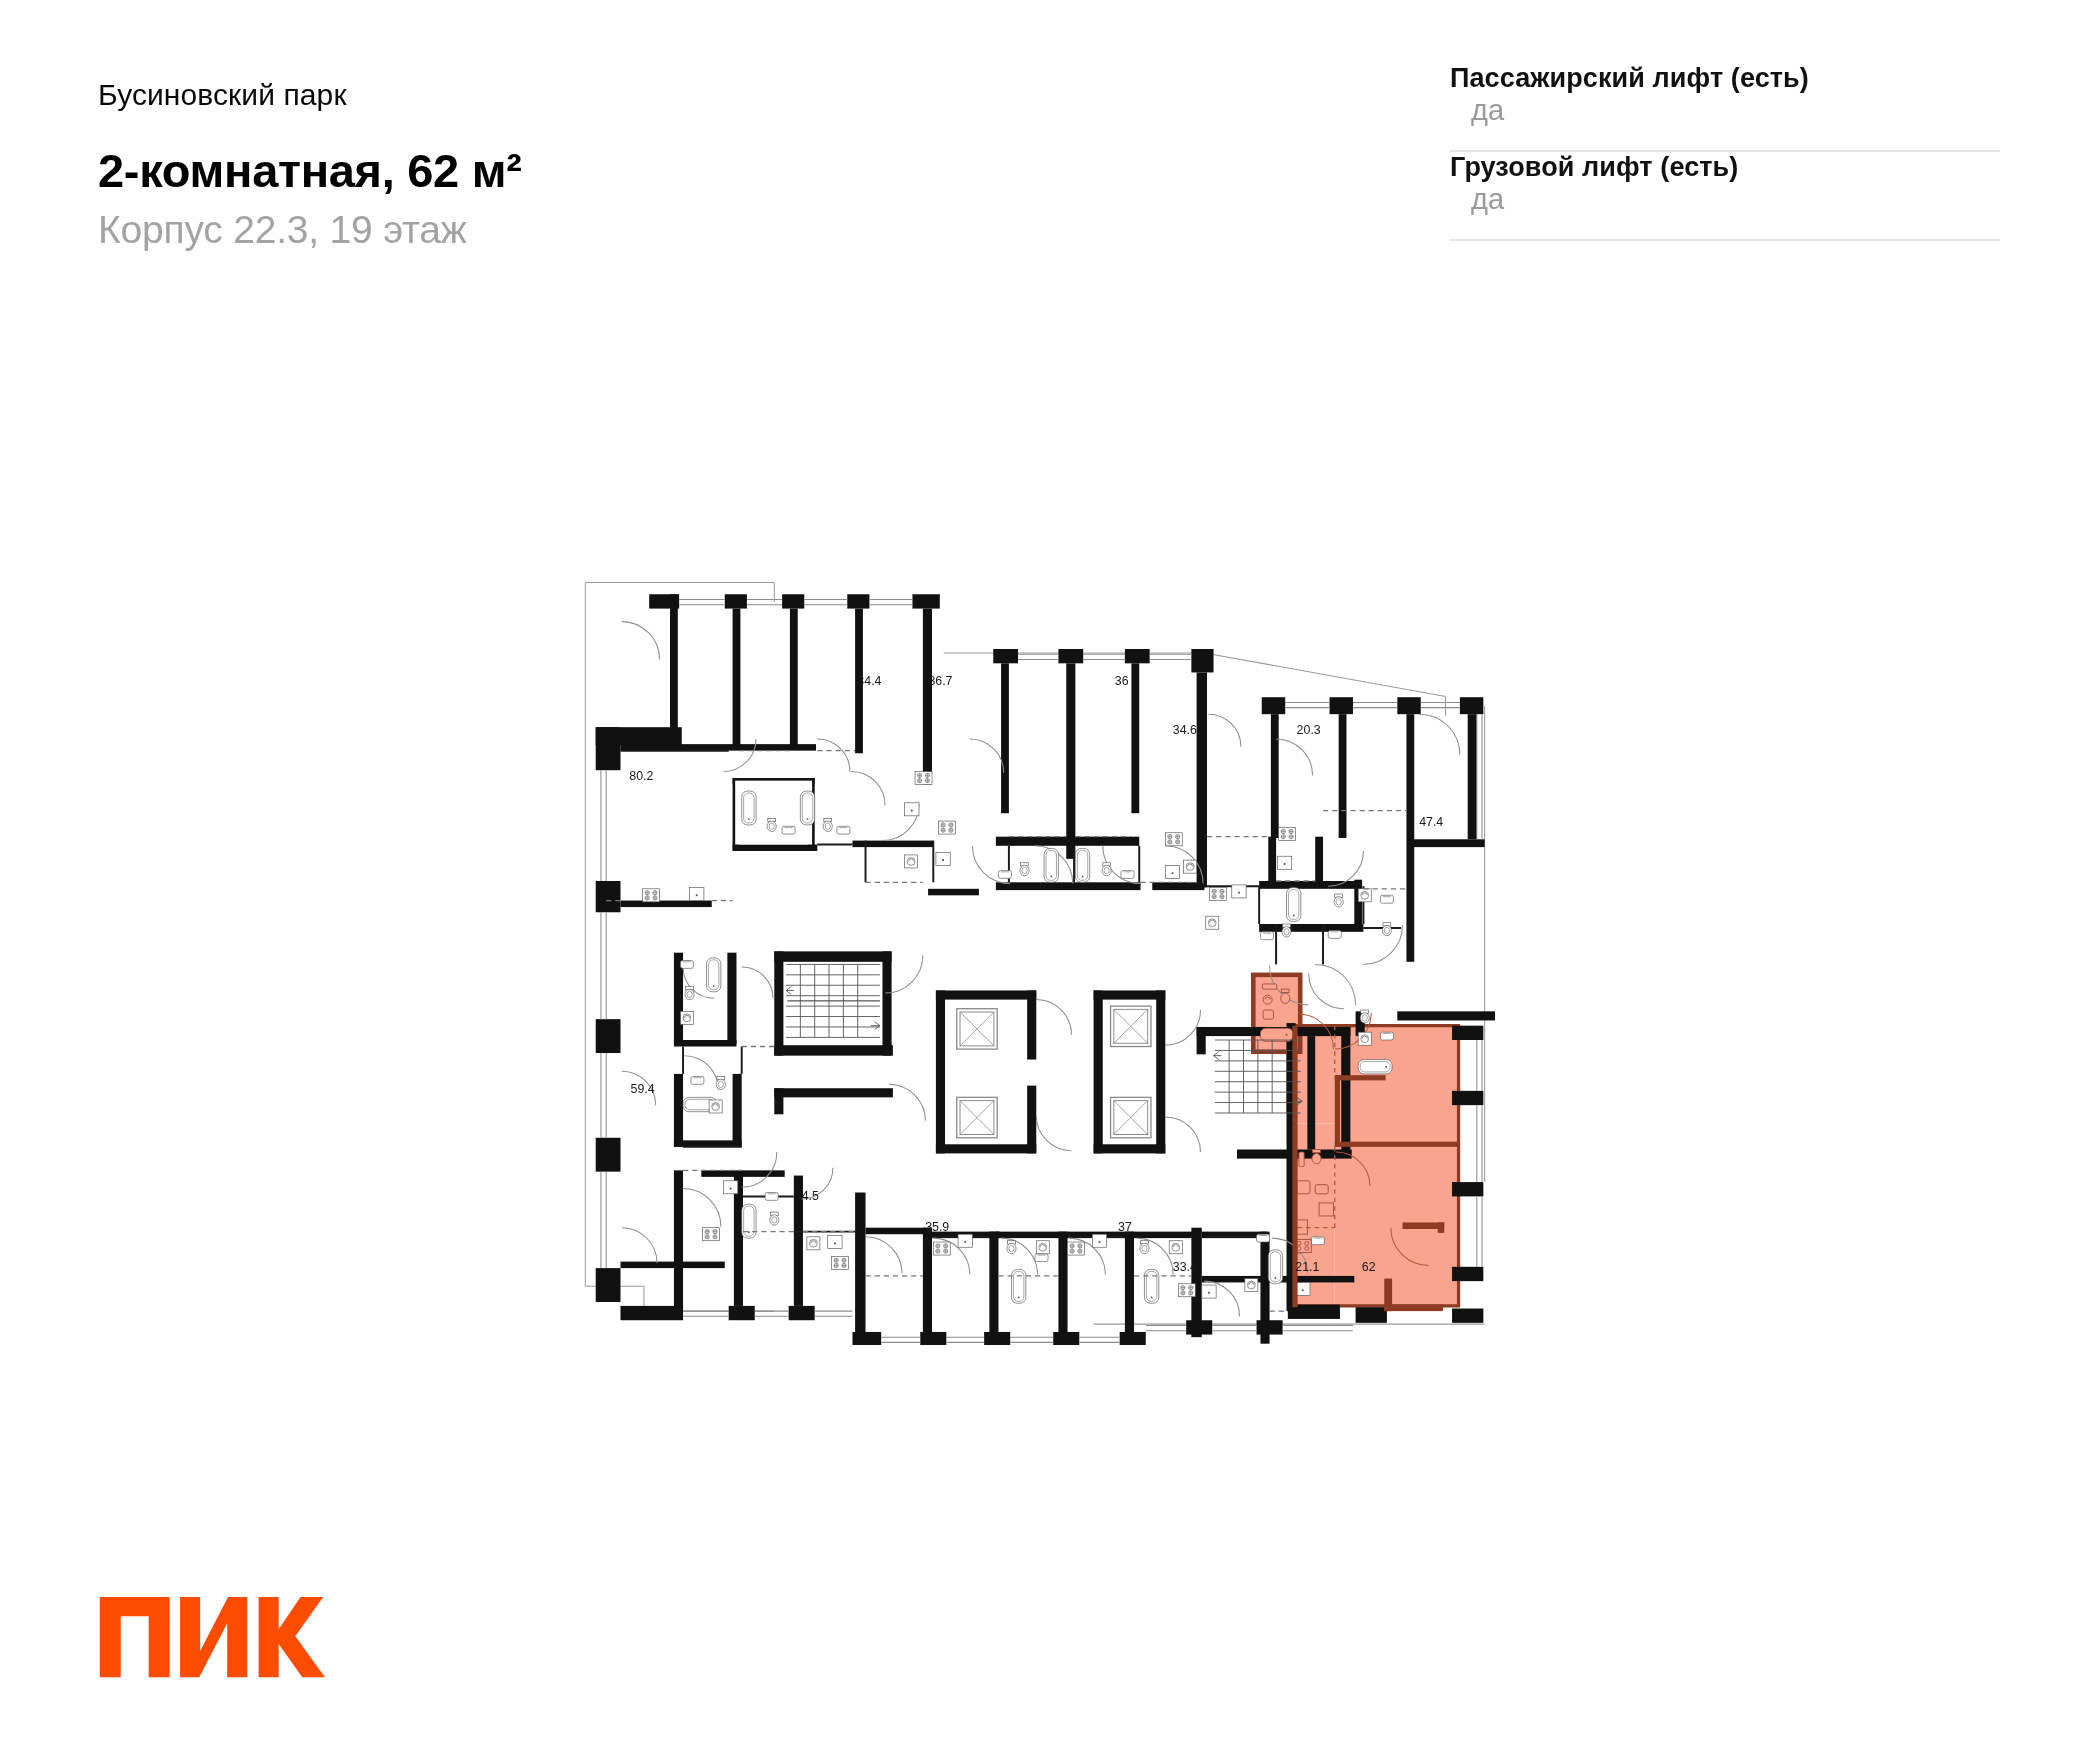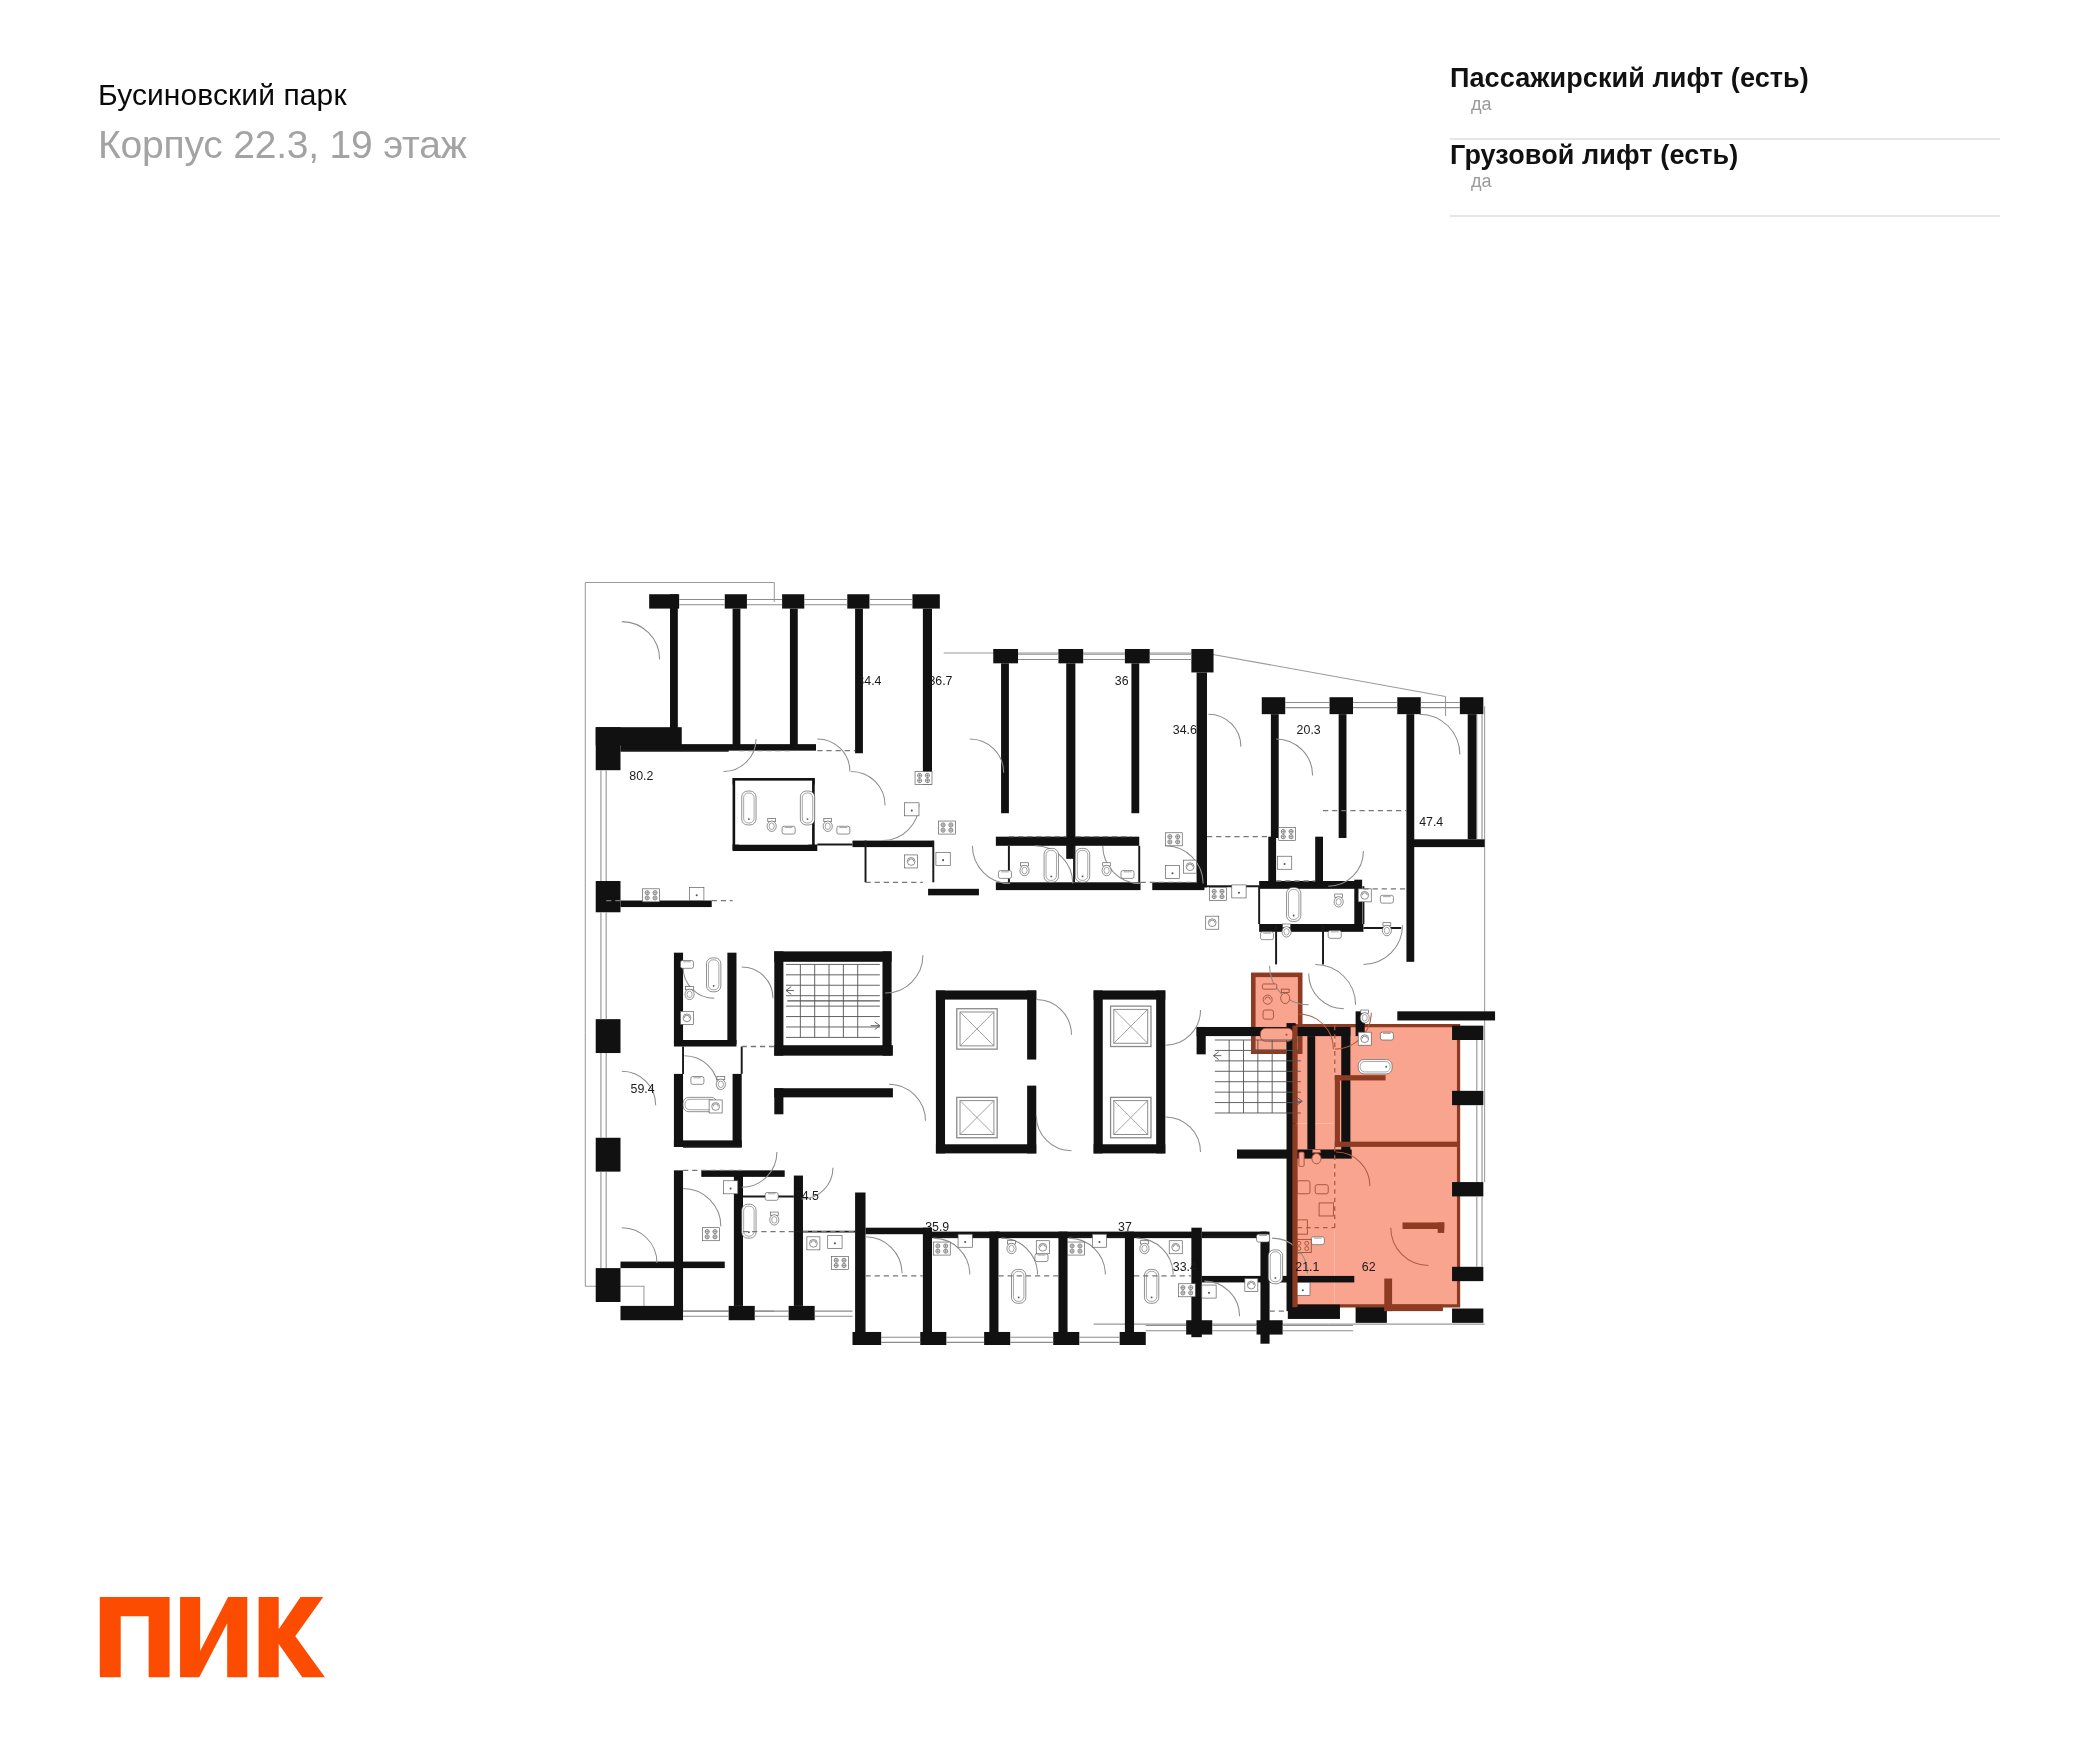--- a/index.html
+++ b/index.html
@@ -72,21 +72,21 @@
   }
   .info-row + .info-row {
   }
   .info-label {
     font-size: 27px;
     font-weight: 700;
     color: #111111;
     letter-spacing: 0.1px;
   }
   .info-value {
-    font-size: 18px;
+    font-size: 29px;
     font-weight: 400;
     color: #9a9a9a;
     white-space: nowrap;
     padding-left: 21px;
   }
 
   
   #floorplan-wrap {
     position: absolute;
     left: 0;
@@ -118,20 +118,21 @@
     display: block;
   }
 </style>
 </head>
 <body>
 
 <div id="header">
 
   <div id="title-block">
     <div id="complex-name">Бусиновский парк</div>
+    <div id="apartment-title">2-комнатная, 62 м²</div>
     <div id="apartment-subtitle">Корпус 22.3, 19 этаж</div>
   </div>
 
   <div id="info-panel">
     <div class="info-row">
       <span class="info-label">Пассажирский лифт (есть)</span>
       <span class="info-value">да</span>
     </div>
     <div class="info-row">
       <span class="info-label">Грузовой лифт (есть)</span>

